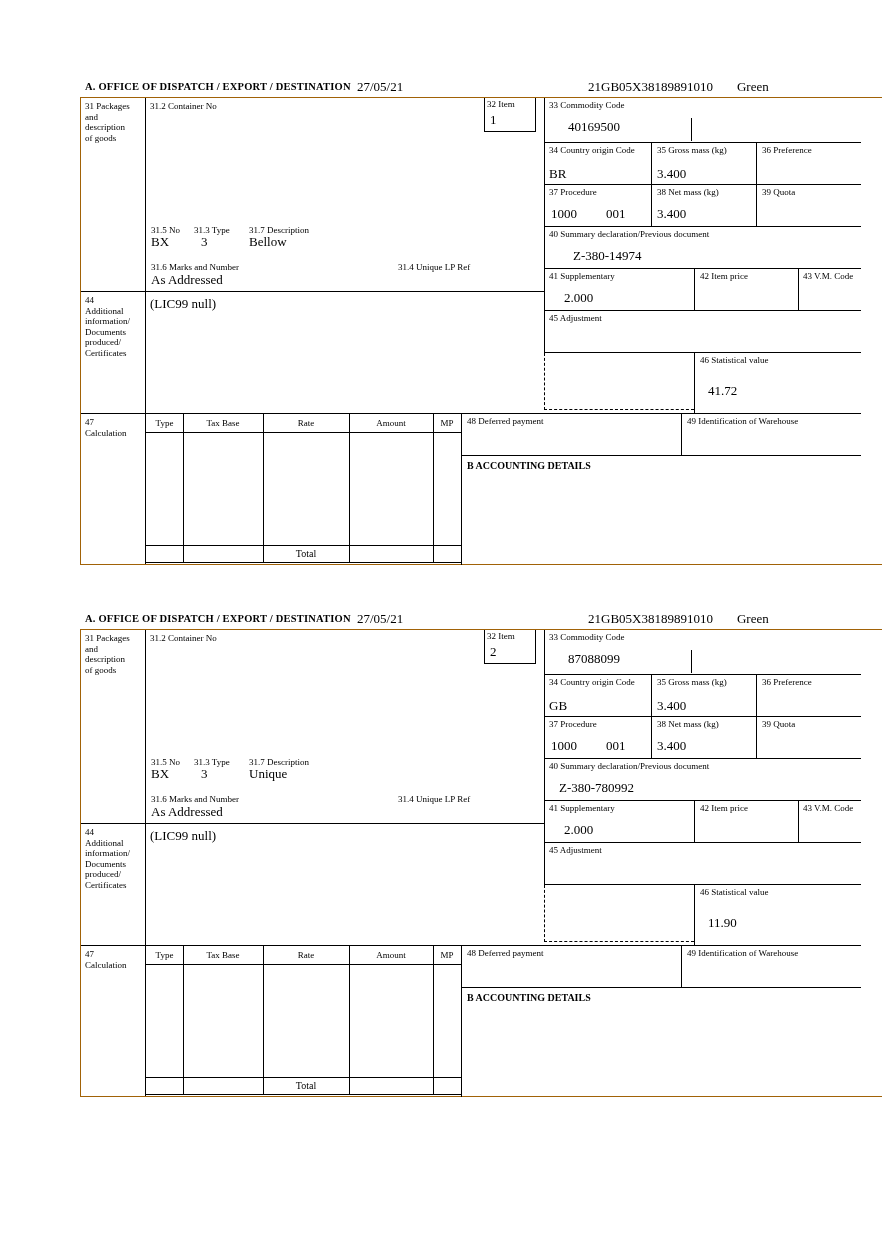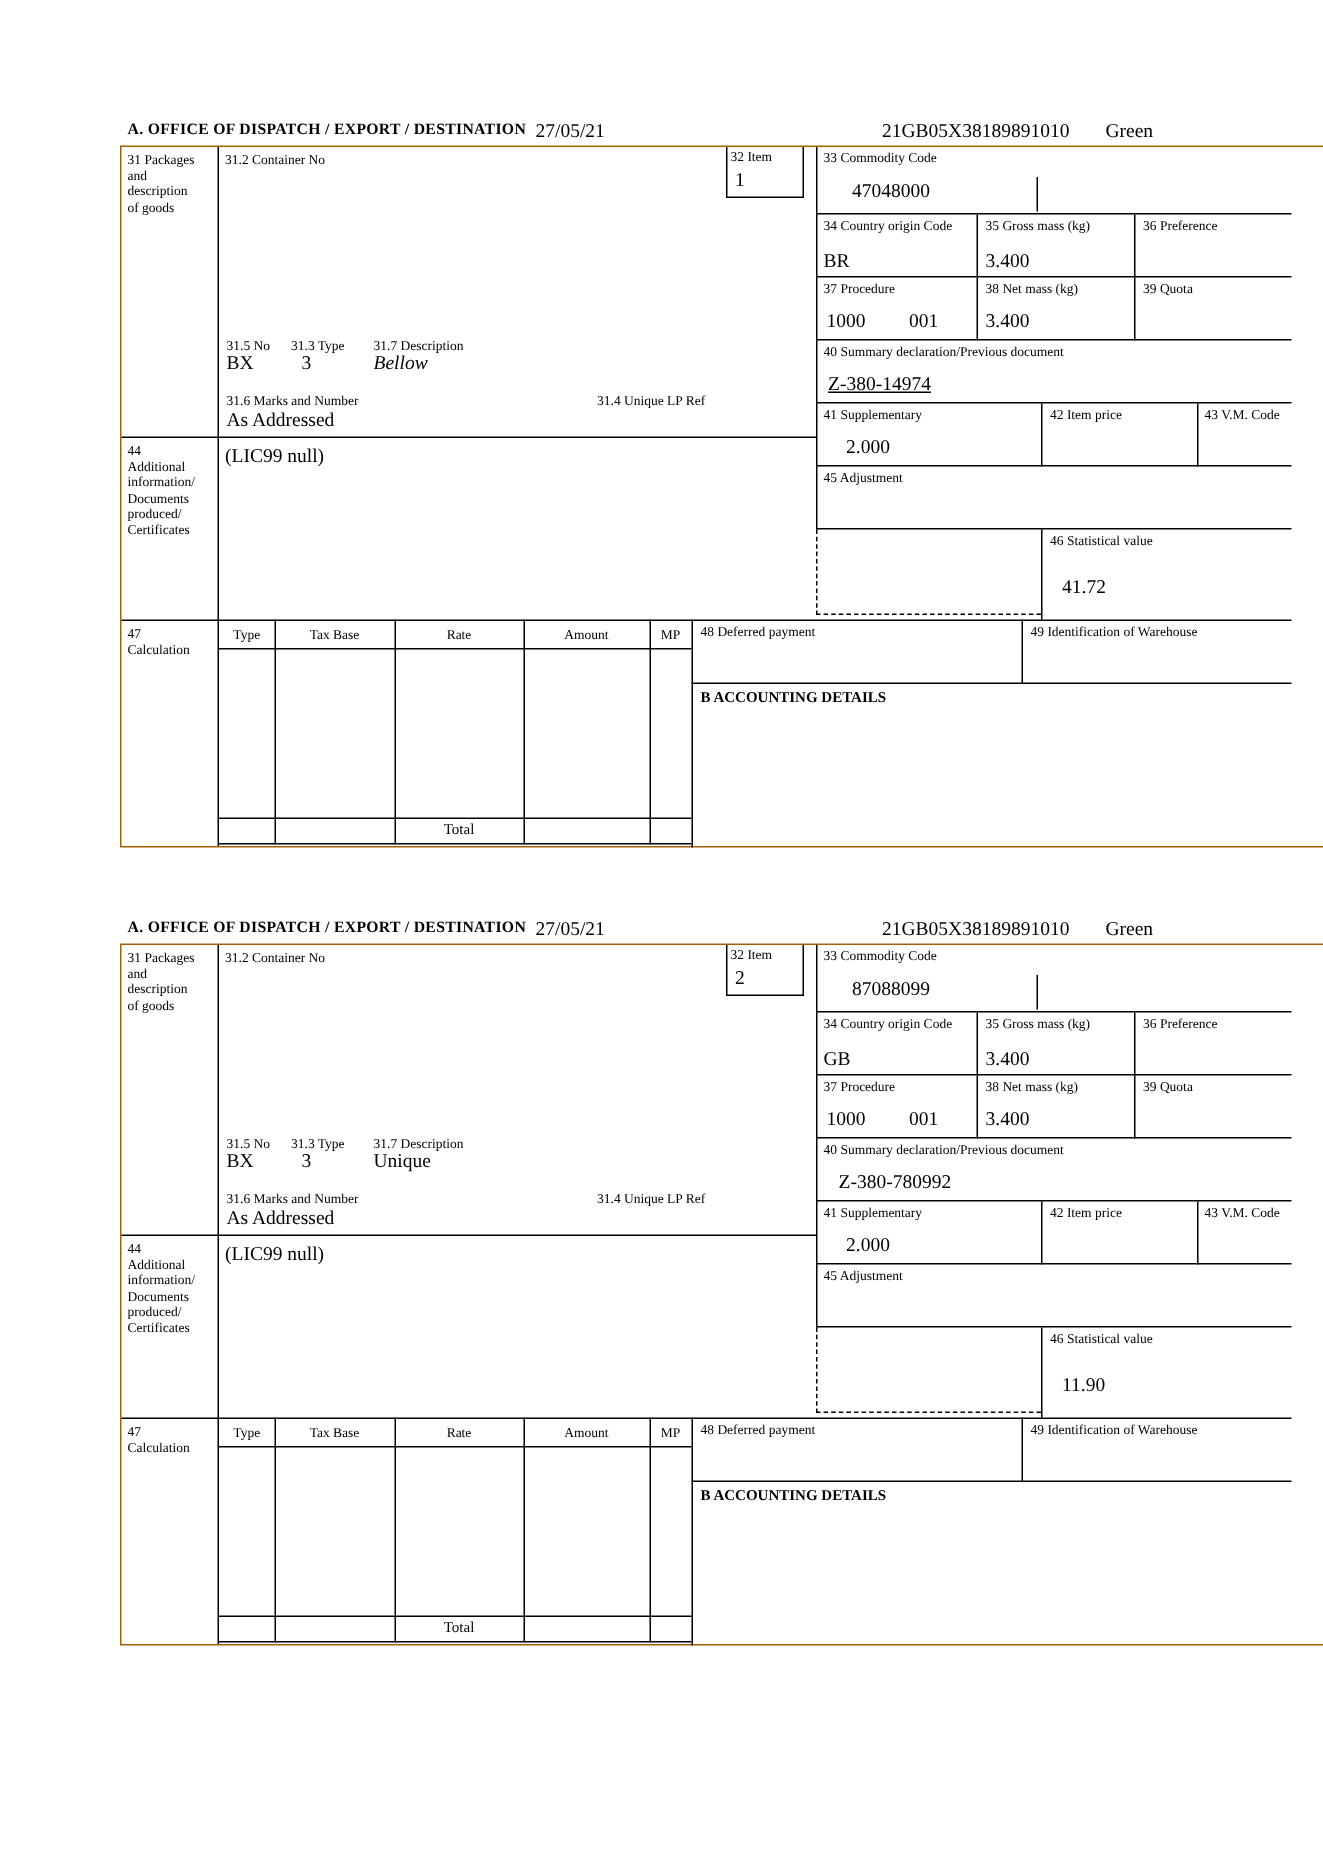--- a/index.html
+++ b/index.html
@@ -52,37 +52,37 @@
 Certificates</div>
       <div class="abs lbl ml" style="left:4px; top:319px; width:58px;">47
 Calculation</div>
 
       <div class="abs lbl" style="left:69px; top:3px;">31.2 Container No</div>
       <div class="abs lbl" style="left:70px; top:127px;">31.5 No</div>
       <div class="abs lbl" style="left:113px; top:127px;">31.3 Type</div>
       <div class="abs lbl" style="left:168px; top:127px;">31.7 Description</div>
       <div class="abs val" style="left:70px; top:137px;">BX</div>
       <div class="abs val" style="left:120px; top:137px;">3</div>
-      <div class="abs val" style="left:168px; top:137px;font-style:italic;">Bellow</div>
+      <div class="abs val" style="left:168px; top:137px;">Bellow</div>
       <div class="abs lbl" style="left:70px; top:164px;">31.6 Marks and Number</div>
       <div class="abs lbl" style="left:317px; top:164px;">31.4 Unique LP Ref</div>
       <div class="abs val" style="left:70px; top:175px;">As Addressed</div>
       <div class="abs bt" style="left:0; top:193px; width:463px; height:1px;"></div>
       <div class="abs val" style="left:69px; top:199px;">(LIC99 null)</div>
 
       <div class="abs bl br bb" style="left:403px; top:0; width:52px; height:34px;">
         <div class="lbl" style="padding:1px 2px;">32 Item</div>
         <div class="val" style="padding:2px 5px 0;">1</div>
       </div>
 
       <div class="abs bl" style="left:463px; top:0; width:1px; height:255px;"></div>
 
       <div class="abs bb" style="left:463px; top:0; width:317px; height:45px;">
         <div class="lbl" style="padding:2px 5px;">33 Commodity Code</div>
-        <div class="abs val" style="left:24px; top:22px;">47048000</div>
+        <div class="abs val" style="left:24px; top:22px;">40169500</div>
         <div class="abs bl" style="left:147px; top:20px; width:1px; height:23px;"></div>
       </div>
 
       <div class="abs bb" style="left:463px; top:45px; width:107px; height:42px;">
         <div class="lbl" style="padding:2px 5px;">34 Country origin Code</div>
         <div class="abs val" style="left:5px; top:24px;">BR</div>
       </div>
       <div class="abs bb bl" style="left:570px; top:45px; width:105px; height:42px;">
         <div class="lbl" style="padding:2px 5px;">35 Gross mass (kg)</div>
         <div class="abs val" style="left:5px; top:24px;">3.400</div>
@@ -99,21 +99,21 @@
       <div class="abs bb bl" style="left:570px; top:87px; width:105px; height:42px;">
         <div class="lbl" style="padding:2px 5px;">38 Net mass (kg)</div>
         <div class="abs val" style="left:5px; top:22px;">3.400</div>
       </div>
       <div class="abs bb bl" style="left:675px; top:87px; width:105px; height:42px;">
         <div class="lbl" style="padding:2px 5px;">39 Quota</div>
       </div>
 
       <div class="abs bb" style="left:463px; top:129px; width:317px; height:42px;">
         <div class="lbl" style="padding:2px 5px;">40 Summary declaration/Previous document</div>
-        <div class="abs val" style="left:8px; top:22px;text-decoration:underline;">Z-380-14974</div>
+        <div class="abs val" style="left:29px; top:22px;">Z-380-14974</div>
       </div>
 
       <div class="abs bb" style="left:463px; top:171px; width:150px; height:42px;">
         <div class="lbl" style="padding:2px 5px;">41 Supplementary</div>
         <div class="abs val" style="left:20px; top:22px;">2.000</div>
       </div>
       <div class="abs bb bl" style="left:613px; top:171px; width:104px; height:42px;">
         <div class="lbl" style="padding:2px 5px;">42 Item price</div>
       </div>
       <div class="abs bb bl" style="left:717px; top:171px; width:63px; height:42px;">

